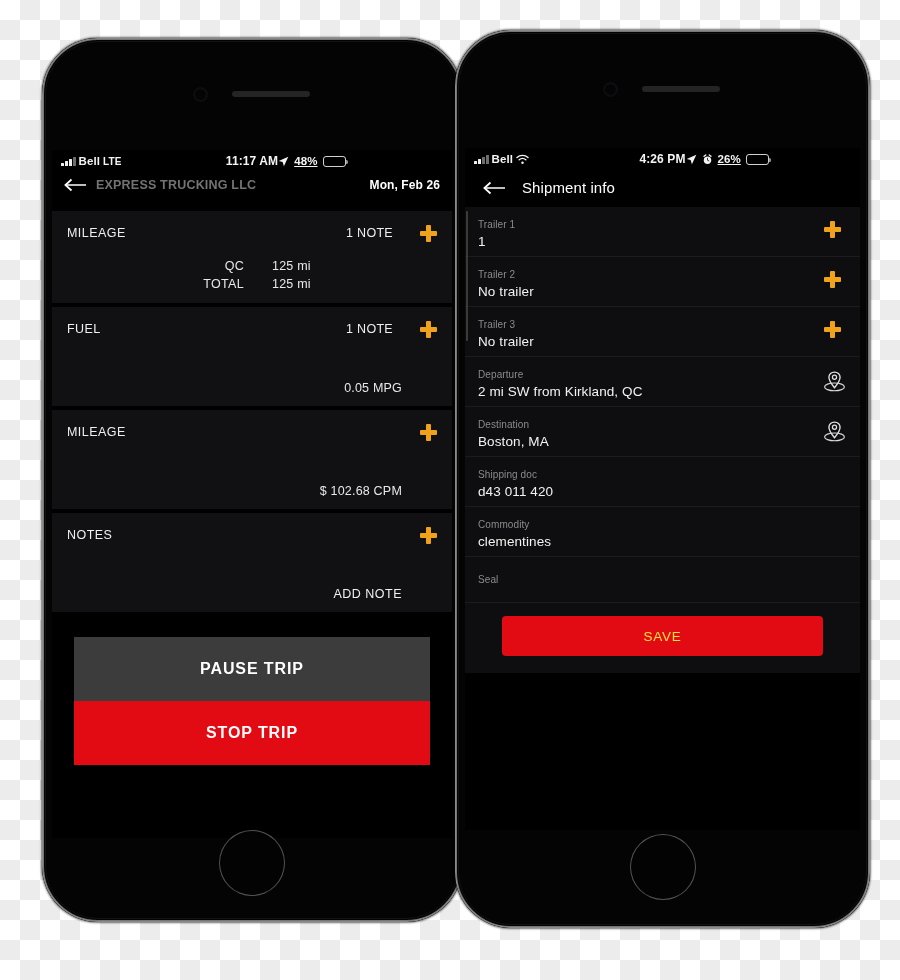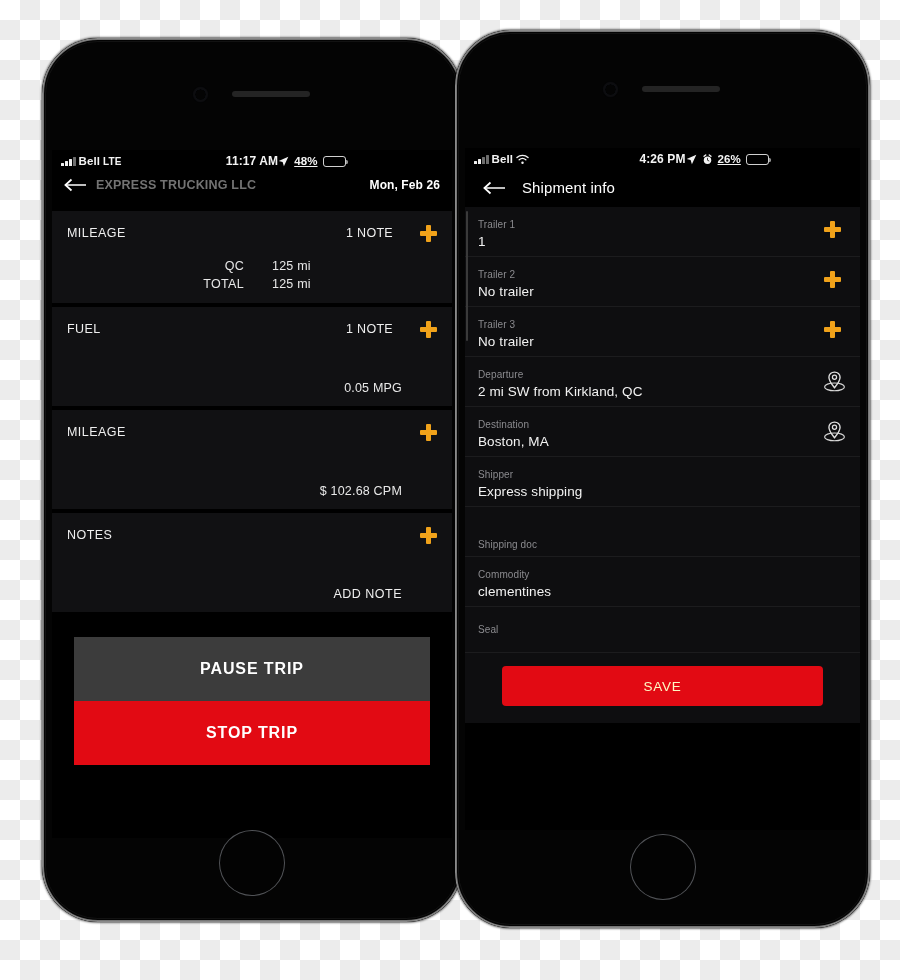--- a/index.html
+++ b/index.html
@@ -231,21 +231,21 @@
     align-self: center;
   }
   .field.seal { min-height: 46px; align-items: center; }
   .field.seal .field-text { gap: 0; }
 
   .pin-icon { width: 27px; height: 27px; display: block; }
 
   .save-zone { background: #0e0e10; padding: 13px 37px 17px; }
   .save-btn {
     width: 100%; height: 40px; border: none; border-radius: 4px;
-    background: #E20A13; color: #fef9c3;
+    background: #E20A13; color: #fde047;
     font-size: 13.5px; font-weight: 400; letter-spacing: 0.7px;
     font-family: inherit;
   }
   .filler { background: #000; height: 100%; }
 </style>
 </head>
 <body>
 
 <div class="phone" id="phone-left">
   <div class="shell-gloss"></div>
@@ -474,30 +474,25 @@
         </span>
         <span class="field-action">
           <svg class="pin-icon" viewBox="0 0 30 30">
             <ellipse cx="15" cy="21" rx="11" ry="4.3" fill="none" stroke="#d8d8d8" stroke-width="1.3"></ellipse>
             <path d="M15 4.5 C11.5 4.5 8.8 7.1 8.8 10.4 C8.8 14.6 15 22 15 22 C15 22 21.2 14.6 21.2 10.4 C21.2 7.1 18.5 4.5 15 4.5 Z" fill="none" stroke="#e2e2e2" stroke-width="1.5"></path>
             <circle cx="15" cy="10.3" r="2.3" fill="none" stroke="#e2e2e2" stroke-width="1.4"></circle>
           </svg>
         </span>
       </div>
 
-      <div class="field">
-        <span class="field-text">
-          <span class="field-label">Shipper</span>
-          <span class="field-value">Express shipping</span>
-        </span>
-      </div>
 
       <div class="field">
         <span class="field-text">
           <span class="field-label">Shipping doc</span>
+          <span class="field-value">d43 011 420</span>
         </span>
       </div>
 
       <div class="field">
         <span class="field-text">
           <span class="field-label">Commodity</span>
           <span class="field-value">clementines</span>
         </span>
       </div>
 

